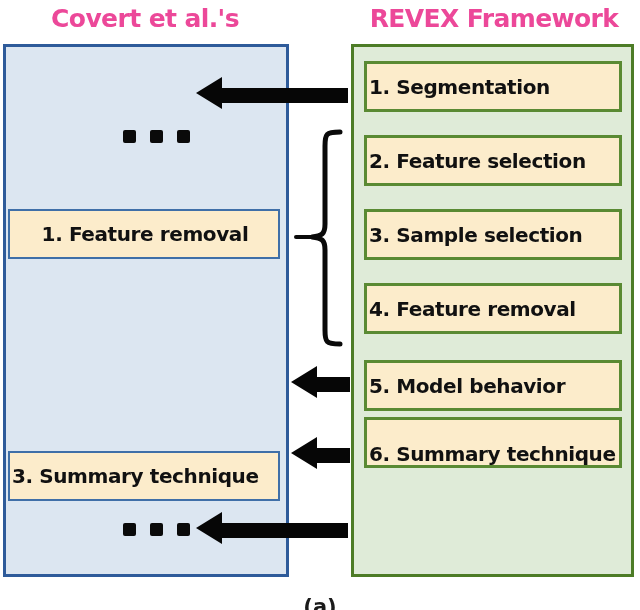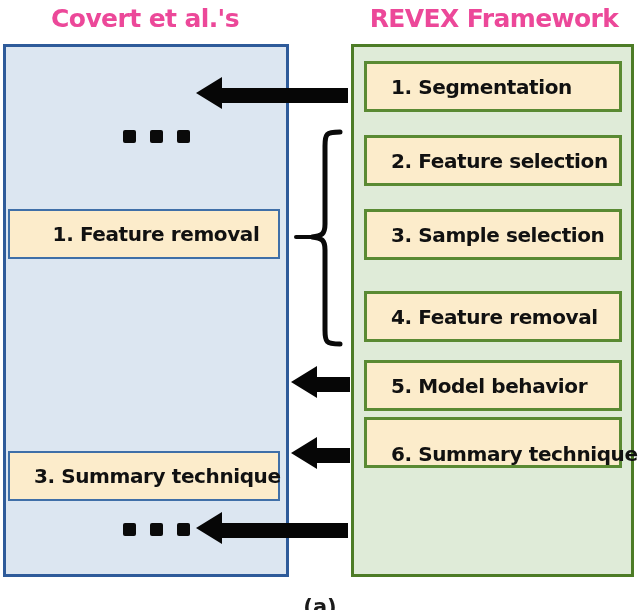--- a/index.html
+++ b/index.html
@@ -49,21 +49,21 @@
     border: 3px solid #4d7c26;
   }
 
   
   .step-box {
     position: absolute;
     box-sizing: border-box;
     background: #fceccb;
     display: flex;
     align-items: center;
-    padding-left: 24px;
+    padding-left: 2px;
   }
   .step-box .step-label {
     font-size: 20px;
     font-weight: bold;
     color: #111111;
     letter-spacing: -0.4px;
     white-space: nowrap;
     line-height: 22px;
   }
   .box-blue  { border: 2px solid #3f6fa8; }
@@ -185,21 +185,21 @@
   </div>
 
   <div class="step-box box-green" style="top:88px;">
     <span class="step-label">2. Feature selection</span>
   </div>
 
   <div class="step-box box-green" style="top:162px;">
     <span class="step-label">3. Sample selection</span>
   </div>
 
-  <div class="step-box box-green" style="top:244px;">
+  <div class="step-box box-green" style="top:236px;">
     <span class="step-label">4. Feature removal</span>
   </div>
 
   <div class="step-box box-green" style="top:313px;align-items:center;">
     <span class="step-label">5. Model behavior</span>
   </div>
 
   <div class="step-box box-green" style="top:370px;align-items:flex-end;">
     <span class="step-label">6. Summary technique</span>
   </div>

